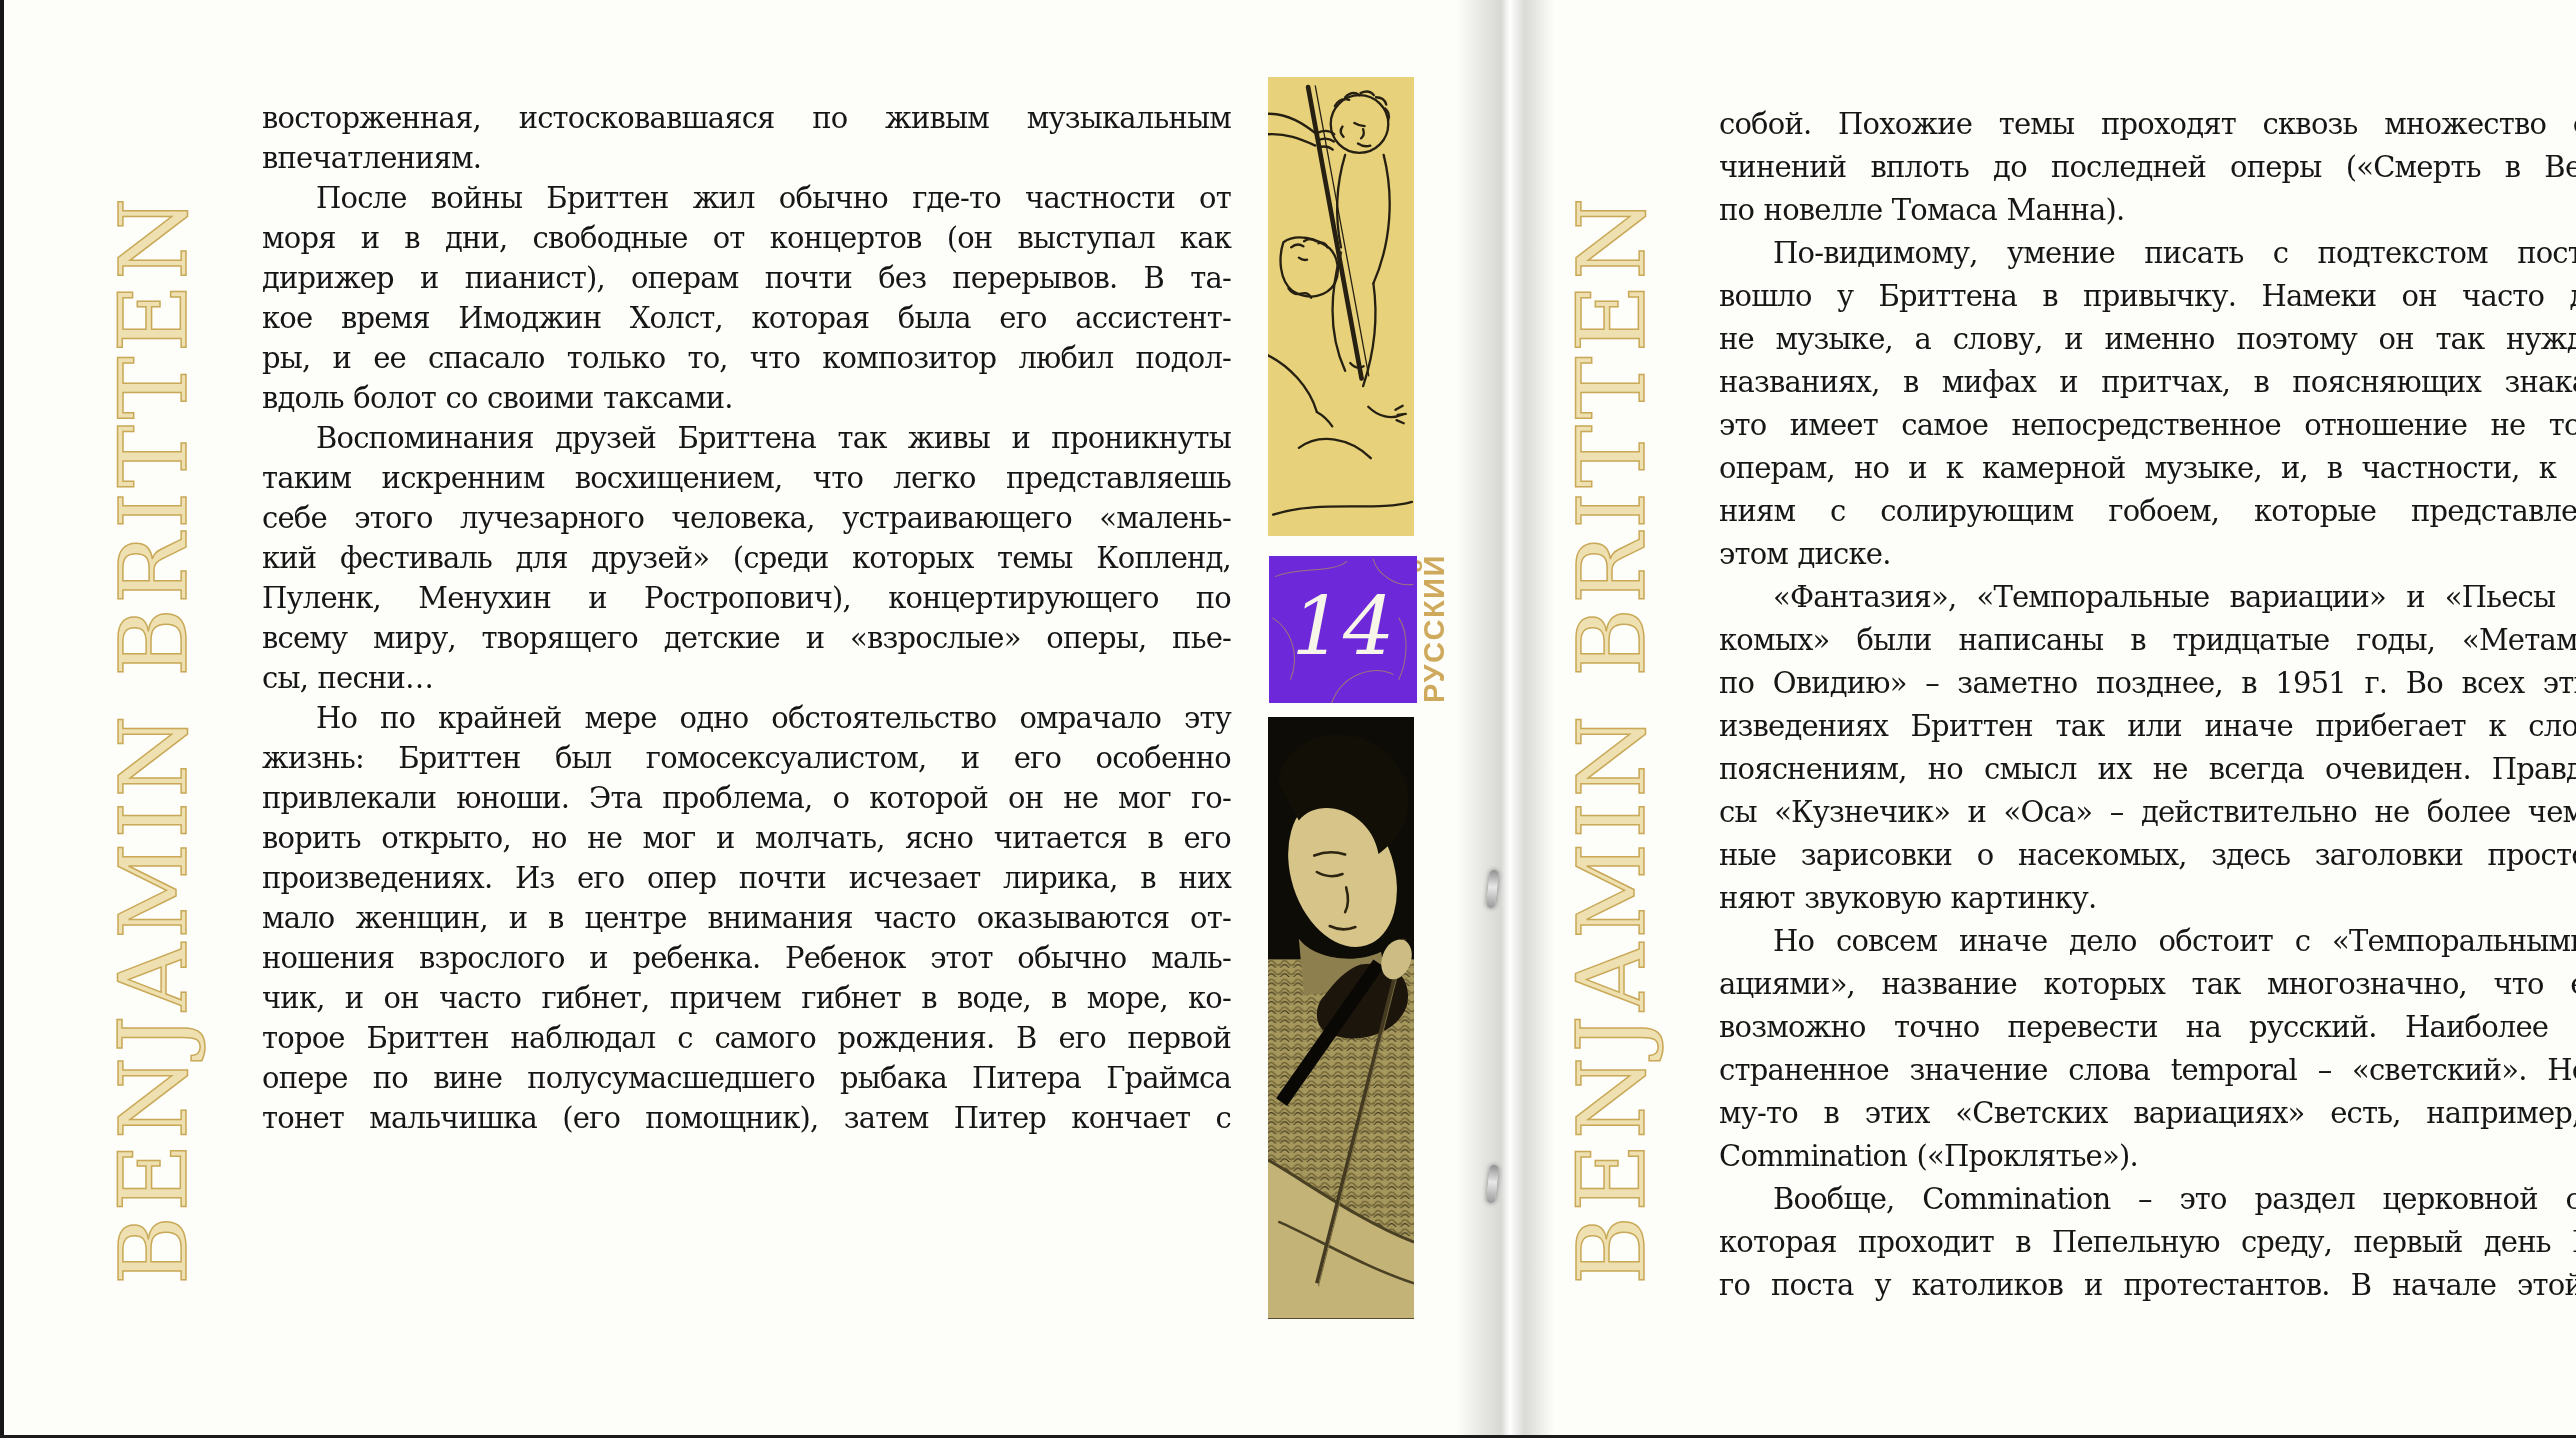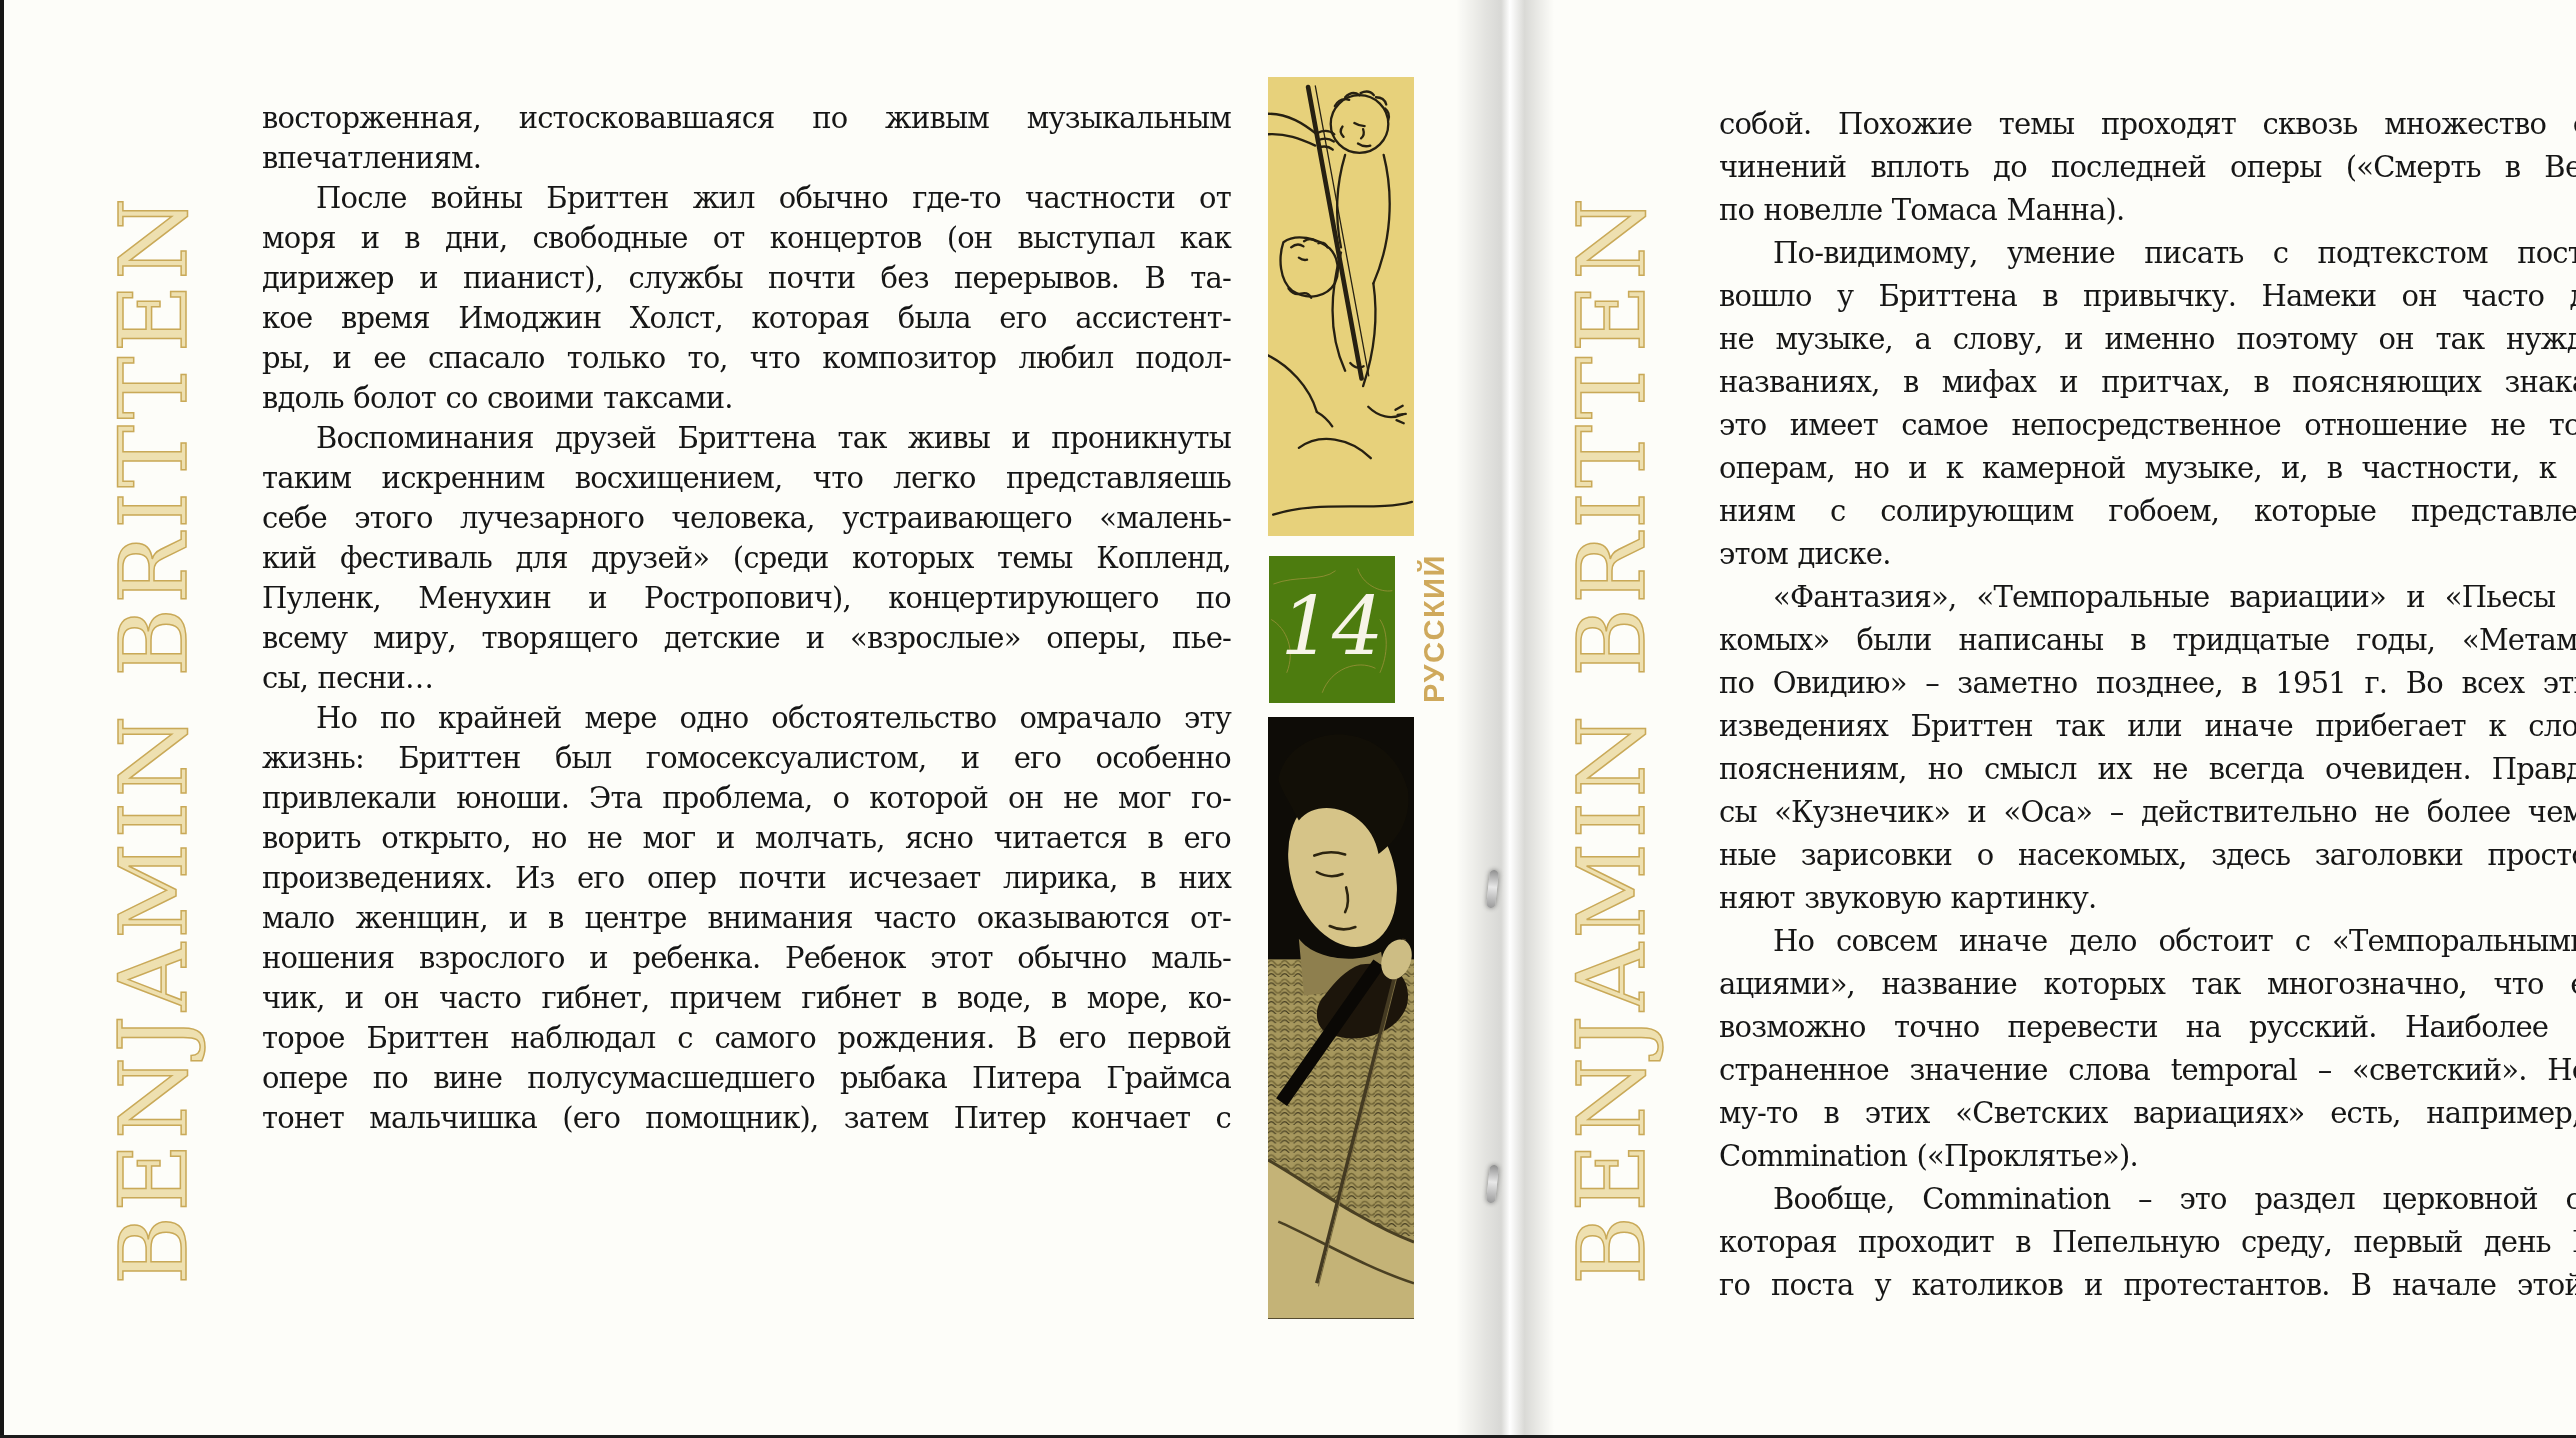--- a/index.html
+++ b/index.html
@@ -43,21 +43,21 @@
   }
   .col-left .tl{line-height:40px;height:40px;}
   .col-right .tl{line-height:43px;height:43px;}
   .tl.last{text-align-last:left;}
   .tl.indent{text-indent:54px;}
 
   .art-top{position:absolute;width:146px;height:459px;background:#e7d17b;}
   .art-left{left:1268px;top:77px;}
   .art-top svg{display:block;width:100%;height:100%;}
 
-  .badge{position:absolute;width:126px;height:147px;background:#4d7c0f;overflow:hidden;}
+  .badge{position:absolute;width:148px;height:147px;background:#6d28d9;overflow:hidden;}
   .badge-left{left:1269px;top:556px;}
   .badge svg{position:absolute;inset:0;width:100%;height:100%;}
   .badge .num{
     position:absolute;left:0;top:50%;width:100%;transform:translateY(-54%);
     text-align:center;font-family:"DejaVu Serif", serif;font-style:italic;
     font-size:81px;color:#f7f4e8;
   }
   .lang-vert{
     position:absolute;width:37px;height:147px;
     writing-mode:vertical-rl;transform:rotate(180deg);
@@ -77,21 +77,21 @@
 <div class="paper"></div>
 
 <div>
   <div class="composer-vert composer-left">BENJAMIN BRITTEN</div>
 
   <div class="text-col col-left">
       <div class="tl">восторженная, истосковавшаяся по живым музыкальным</div>
       <div class="tl last">впечатлениям.</div>
       <div class="tl indent">После войны Бриттен жил обычно где-то частности от</div>
       <div class="tl">моря и в дни, свободные от концертов (он выступал как</div>
-      <div class="tl">дирижер и пианист), службы почти без перерывов. В та-</div>
+      <div class="tl">дирижер и пианист), операм почти без перерывов. В та-</div>
       <div class="tl">кое время Имоджин Холст, которая была его ассистент-</div>
       <div class="tl">ры, и ее спасало только то, что композитор любил подол-</div>
       <div class="tl last">вдоль болот со своими таксами.</div>
       <div class="tl indent">Воспоминания друзей Бриттена так живы и проникнуты</div>
       <div class="tl">таким искренним восхищением, что легко представляешь</div>
       <div class="tl">себе этого лучезарного человека, устраивающего «малень-</div>
       <div class="tl">кий фестиваль для друзей» (среди которых темы Копленд,</div>
       <div class="tl">Пуленк, Менухин и Ростропович), концертирующего по</div>
       <div class="tl">всему миру, творящего детские и «взрослые» оперы, пье-</div>
       <div class="tl last">сы, песни…</div>

